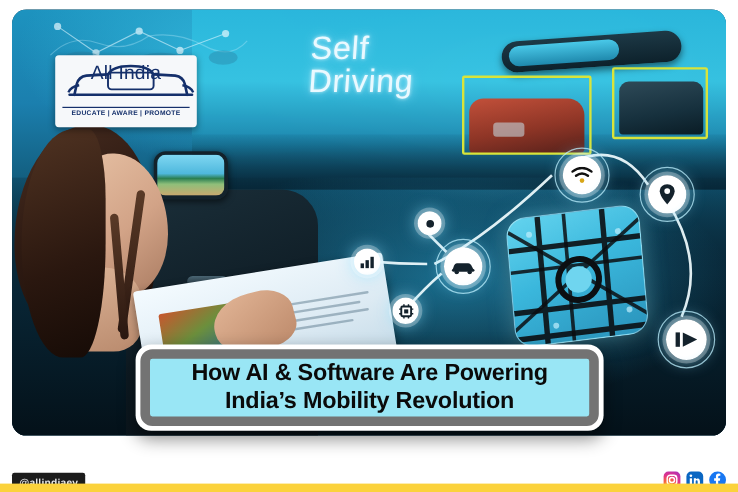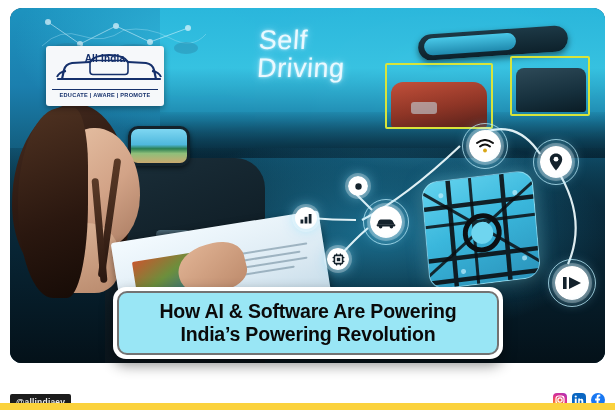--- a/index.html
+++ b/index.html
@@ -222,21 +222,21 @@
     width: 118px; height: 60px;
     background: #f6f8fa;
     border-radius: 3px;
     box-shadow: 0 2px 6px rgba(0,0,0,.4);
     padding: 3px 4px 2px;
     text-align: center;
   }
   .logo-svg-wrap { position: relative; width: 100%; height: 40px; }
   .logo-allindia {
     position: absolute; left: 0; right: 0; top: 4px;
-    font-size: 10px; font-weight: bold; color: #15306b;
+    font-size: 16px; font-weight: normal; color: #15306b;
     letter-spacing: .2px;
   }
   .logo-ev {
     position: absolute; left: 0; right: 0; top: 19px;
     font-size: 10px; font-weight: bold; color: #15306b;
   }
   .logo-tag {
     font-size: 5.6px; font-weight: bold; color: #15306b;
     letter-spacing: .25px;
     border-top: .6px solid #15306b;
@@ -248,21 +248,21 @@
     position: absolute; left: 113px; top: 287px;
     width: 390px; height: 72px;
     background: #ffffff;
     border-radius: 13px;
     box-shadow: 0 6px 14px rgba(0,0,0,.45);
     padding: 4px;
   }
   .title-inner {
     width: 100%; height: 100%;
     background: #99e6f5;
-    border: 2px solid #737373;
+    border: 8px solid #737373;
     border-radius: 10px;
     display: flex; align-items: center; justify-content: center;
     text-align: center;
     padding: 2px 10px;
   }
   .title-text {
     font-size: 19.5px; font-weight: bold; color: #0a0a0a;
     line-height: 1.2; letter-spacing: -.2px;
   }
 
@@ -464,21 +464,21 @@
         <div class="logo-allindia">All India</div>
       </div>
       <div class="logo-tag">EDUCATE | AWARE | PROMOTE</div>
     </div>
   </div>
 
   <div class="title-card">
     <div class="title-inner">
       <div class="title-text">
         <div>How AI &amp; Software Are Powering</div>
-        <div>India’s Powering Revolution</div>
+        <div>India’s Mobility Revolution</div>
       </div>
     </div>
   </div>
 
   <div class="footer">
     <div class="handle">@allindiaev</div>
     <div class="socials">
       <span class="soc soc-ig">
         <svg width="14" height="14" viewBox="0 0 14 14">
           <rect x="3" y="3" width="8" height="8" rx="2.6" fill="none" stroke="#fff" stroke-width="1.2"></rect>

